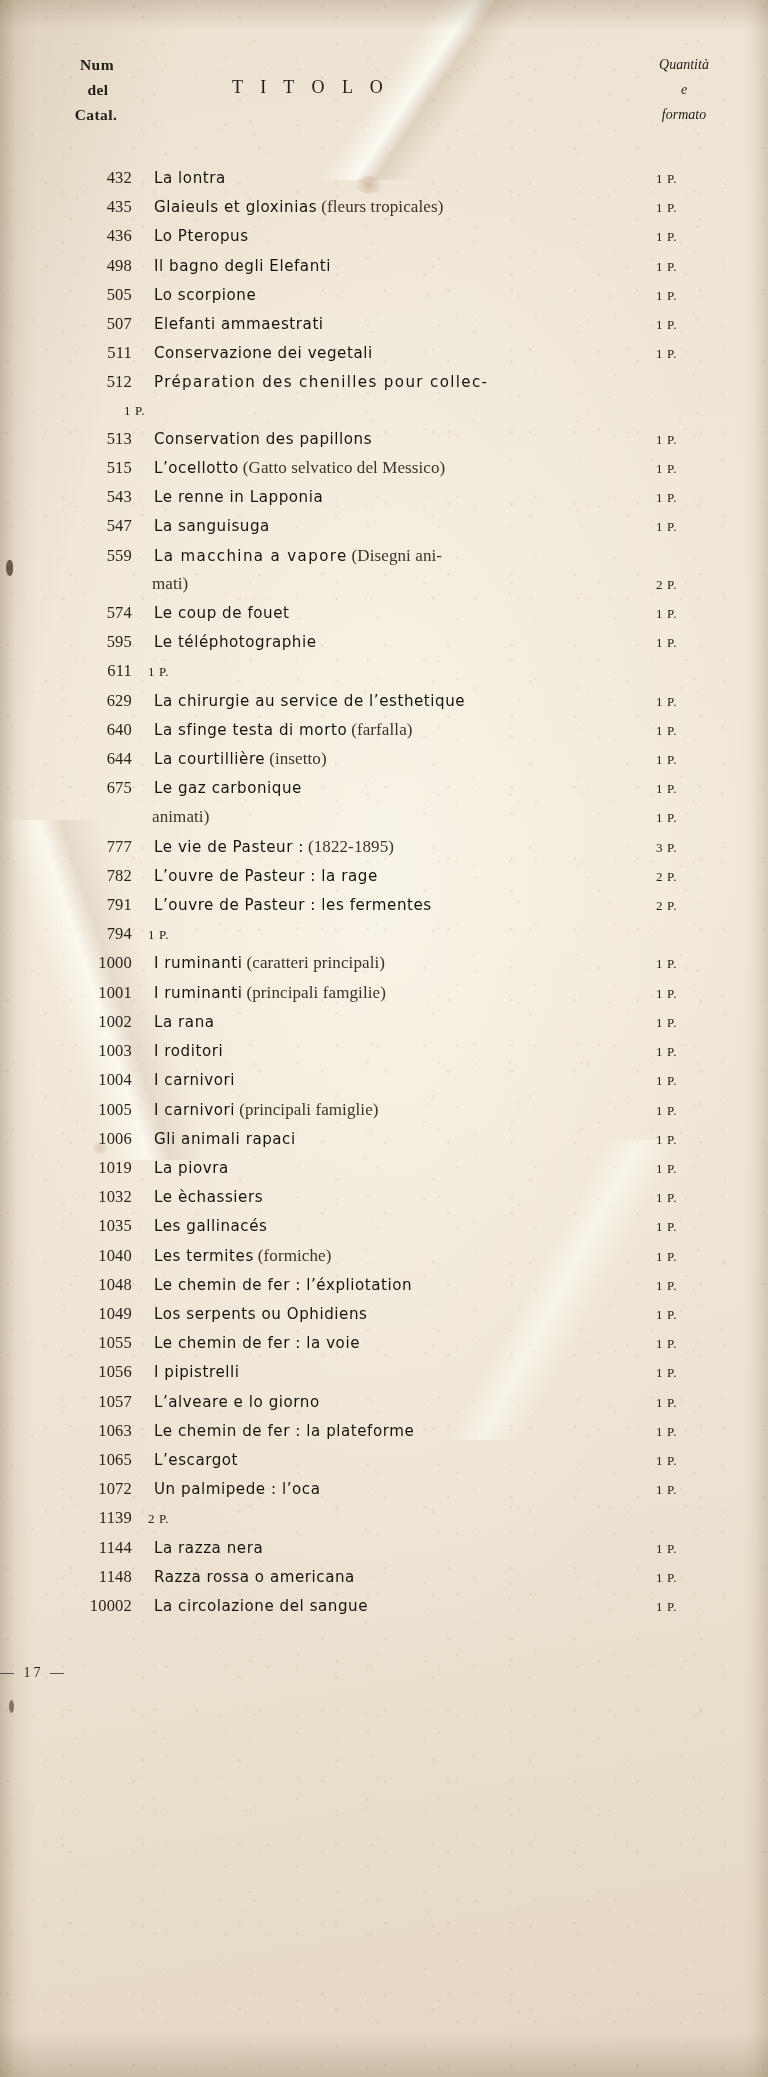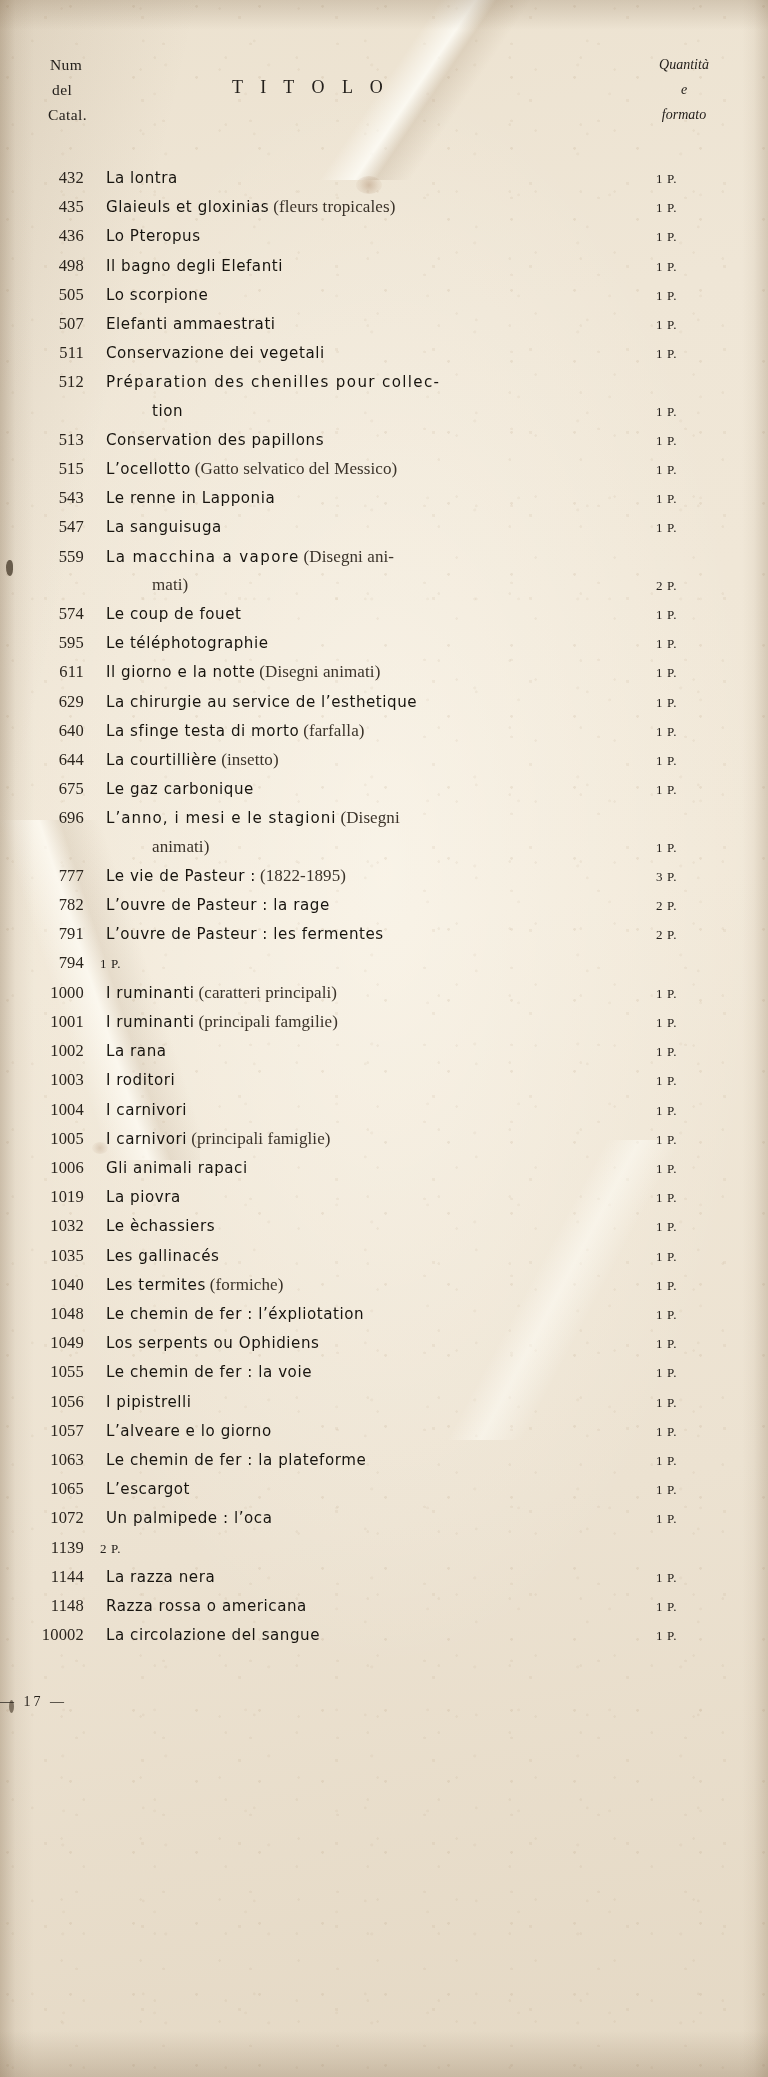--- a/index.html
+++ b/index.html
@@ -100,23 +100,25 @@
   .thead {
     position: relative;
     height: 92px;
     margin-top: 52px;
   }
   .th-num {
     position: absolute;
     left: 52px;
     top: 0;
     width: 92px;
+    text-align: center;
     font-size: 15.5px;
     line-height: 25px;
     letter-spacing: .4px;
+    font-weight: bold;
   }
   .th-num div:nth-child(1) { margin-left: -2px; }
   .th-num div:nth-child(2) { }
   .th-num div:nth-child(3) { margin-left: -4px; }
   .th-titolo {
     position: absolute;
     left: 232px;
     top: 25px;
     font-size: 18px;
     letter-spacing: 6.5px;
@@ -134,21 +136,21 @@
 
   
   .rows {
     margin-top: 20px;
   }
   .row {
     position: relative;
     display: flex;
     align-items: baseline;
     min-height: 28.2px;
-    padding-left: 28px;
+    padding-left: 76px;
     padding-right: 28px;
   }
   .num {
     flex: 0 0 56px;
     text-align: right;
     font-size: 16.5px;
     line-height: 28.2px;
     letter-spacing: .2px;
     color: #2a241d;
   }
@@ -274,21 +276,20 @@
           <div class="title"><span class="b">Conservazione dei vegetali</span></div>
           <div class="qty">1 P.</div>
         </div>
         <div class="row">
           <div class="num">512</div>
           <div class="title wide"><span class="b">Préparation des chenilles pour collec-</span></div>
           <div class="qty"></div>
         </div>
         <div class="cont">
           <div class="num"></div>
-          <div class="title"><span class="b">tion</span></div>
           <div class="qty">1 P.</div>
         </div>
         <div class="row">
           <div class="num">513</div>
           <div class="title"><span class="b">Conservation des papillons</span></div>
           <div class="qty">1 P.</div>
         </div>
         <div class="row">
           <div class="num">515</div>
           <div class="title"><span class="b">L’ocellotto</span> <span class="r">(Gatto selvatico del Messico)</span></div>
@@ -319,21 +320,20 @@
           <div class="title"><span class="b">Le coup de fouet</span></div>
           <div class="qty">1 P.</div>
         </div>
         <div class="row">
           <div class="num">595</div>
           <div class="title"><span class="b">Le téléphotographie</span></div>
           <div class="qty">1 P.</div>
         </div>
         <div class="row">
           <div class="num">611</div>
-          <div class="title"><span class="b">Il giorno e la notte</span> <span class="r">(Disegni animati)</span></div>
           <div class="qty">1 P.</div>
         </div>
         <div class="row">
           <div class="num">629</div>
           <div class="title"><span class="b">La chirurgie au service de l’esthetique</span></div>
           <div class="qty">1 P.</div>
         </div>
         <div class="row">
           <div class="num">640</div>
           <div class="title"><span class="b">La sfinge testa di morto</span> <span class="r">(farfalla)</span></div>
@@ -341,25 +341,20 @@
         </div>
         <div class="row">
           <div class="num">644</div>
           <div class="title"><span class="b">La courtillière</span> <span class="r">(insetto)</span></div>
           <div class="qty">1 P.</div>
         </div>
         <div class="row">
           <div class="num">675</div>
           <div class="title"><span class="b">Le gaz carbonique</span></div>
           <div class="qty">1 P.</div>
-        </div>
-        <div class="row">
-          <div class="num">696</div>
-          <div class="title wide2"><span class="b">L’anno, i mesi e le stagioni</span> <span class="r">(Disegni</span></div>
-          <div class="qty"></div>
         </div>
         <div class="cont">
           <div class="num"></div>
           <div class="title"><span class="r">animati)</span></div>
           <div class="qty">1 P.</div>
         </div>
         <div class="row">
           <div class="num">777</div>
           <div class="title"><span class="b">Le vie de Pasteur :</span> <span class="r">(1822-1895)</span></div>
           <div class="qty">3 P.</div>

